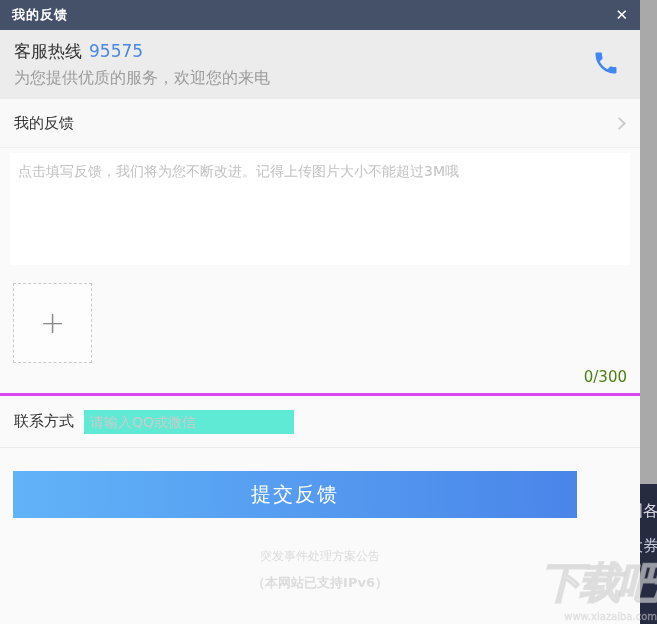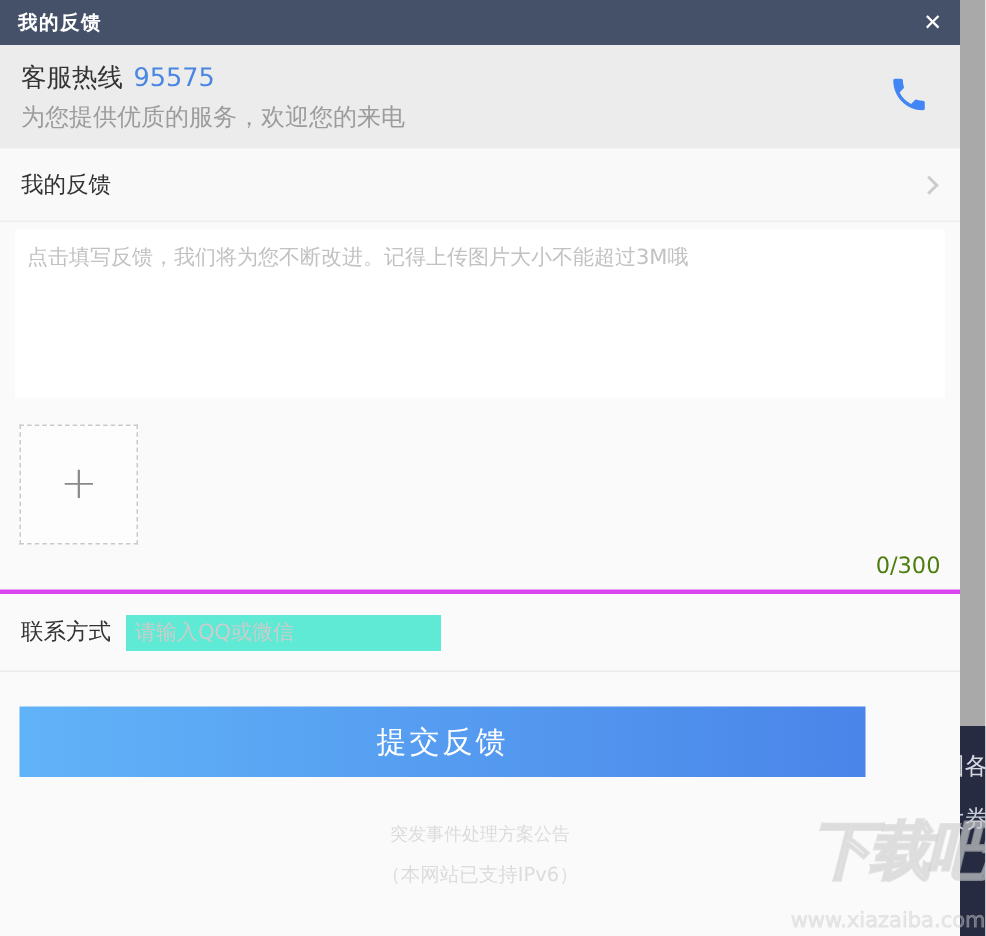--- a/index.html
+++ b/index.html
@@ -81,21 +81,21 @@
   .submit-btn {
     display:block; width:564px; height:47px; margin:23px 13px 0 13px;
     border:none; cursor:pointer;
     background:linear-gradient(to right,#61b3f8,#4a85e9);
     color:#fff; font-size:20px; letter-spacing:2px;
     font-family:"DejaVu Sans","Liberation Sans",sans-serif;
   }
   
   .footer-links { margin-top:30px; text-align:center; }
   .footer-link1 { font-size:12px; color:#dcdcdc; cursor:pointer; }
-  .footer-link2 { font-size:13px; color:#dcdcdc; margin-top:9px; cursor:pointer; }
+  .footer-link2 { font-size:13px; color:#dcdcdc; margin-top:9px; cursor:pointer;font-weight:bold; }
   
   .strip-gray {
     position:absolute; left:640px; top:0; width:17px; height:484px; background:#a9a9a9;
   }
   .strip-dark {
     position:absolute; left:640px; top:484px; width:17px; height:140px;
     background:#262b42; overflow:hidden;
   }
   .strip-dark .bg-line {
     position:absolute; left:-13px; white-space:nowrap; font-size:16px;
@@ -107,21 +107,21 @@
     position:absolute; right:0; bottom:2px; width:132px; text-align:right;
     pointer-events:none; z-index:5;
   }
   .wm-logo {
     font-size:42px; font-weight:bold; font-style:italic; line-height:1;
     color:rgba(215,215,215,0.30);
     -webkit-text-stroke:1.5px rgba(205,205,205,0.55);
     letter-spacing:-3px;
   }
   .wm-url {
-    font-size:14px; margin-top:18px;
+    font-size:10px; margin-top:7px;
     color:rgba(210,210,210,0.40);
     -webkit-text-stroke:0.5px rgba(205,205,205,0.45);
   }
 </style>
 </head>
 <body>
 
 <div class="dialog">
 
   <div class="titlebar">

